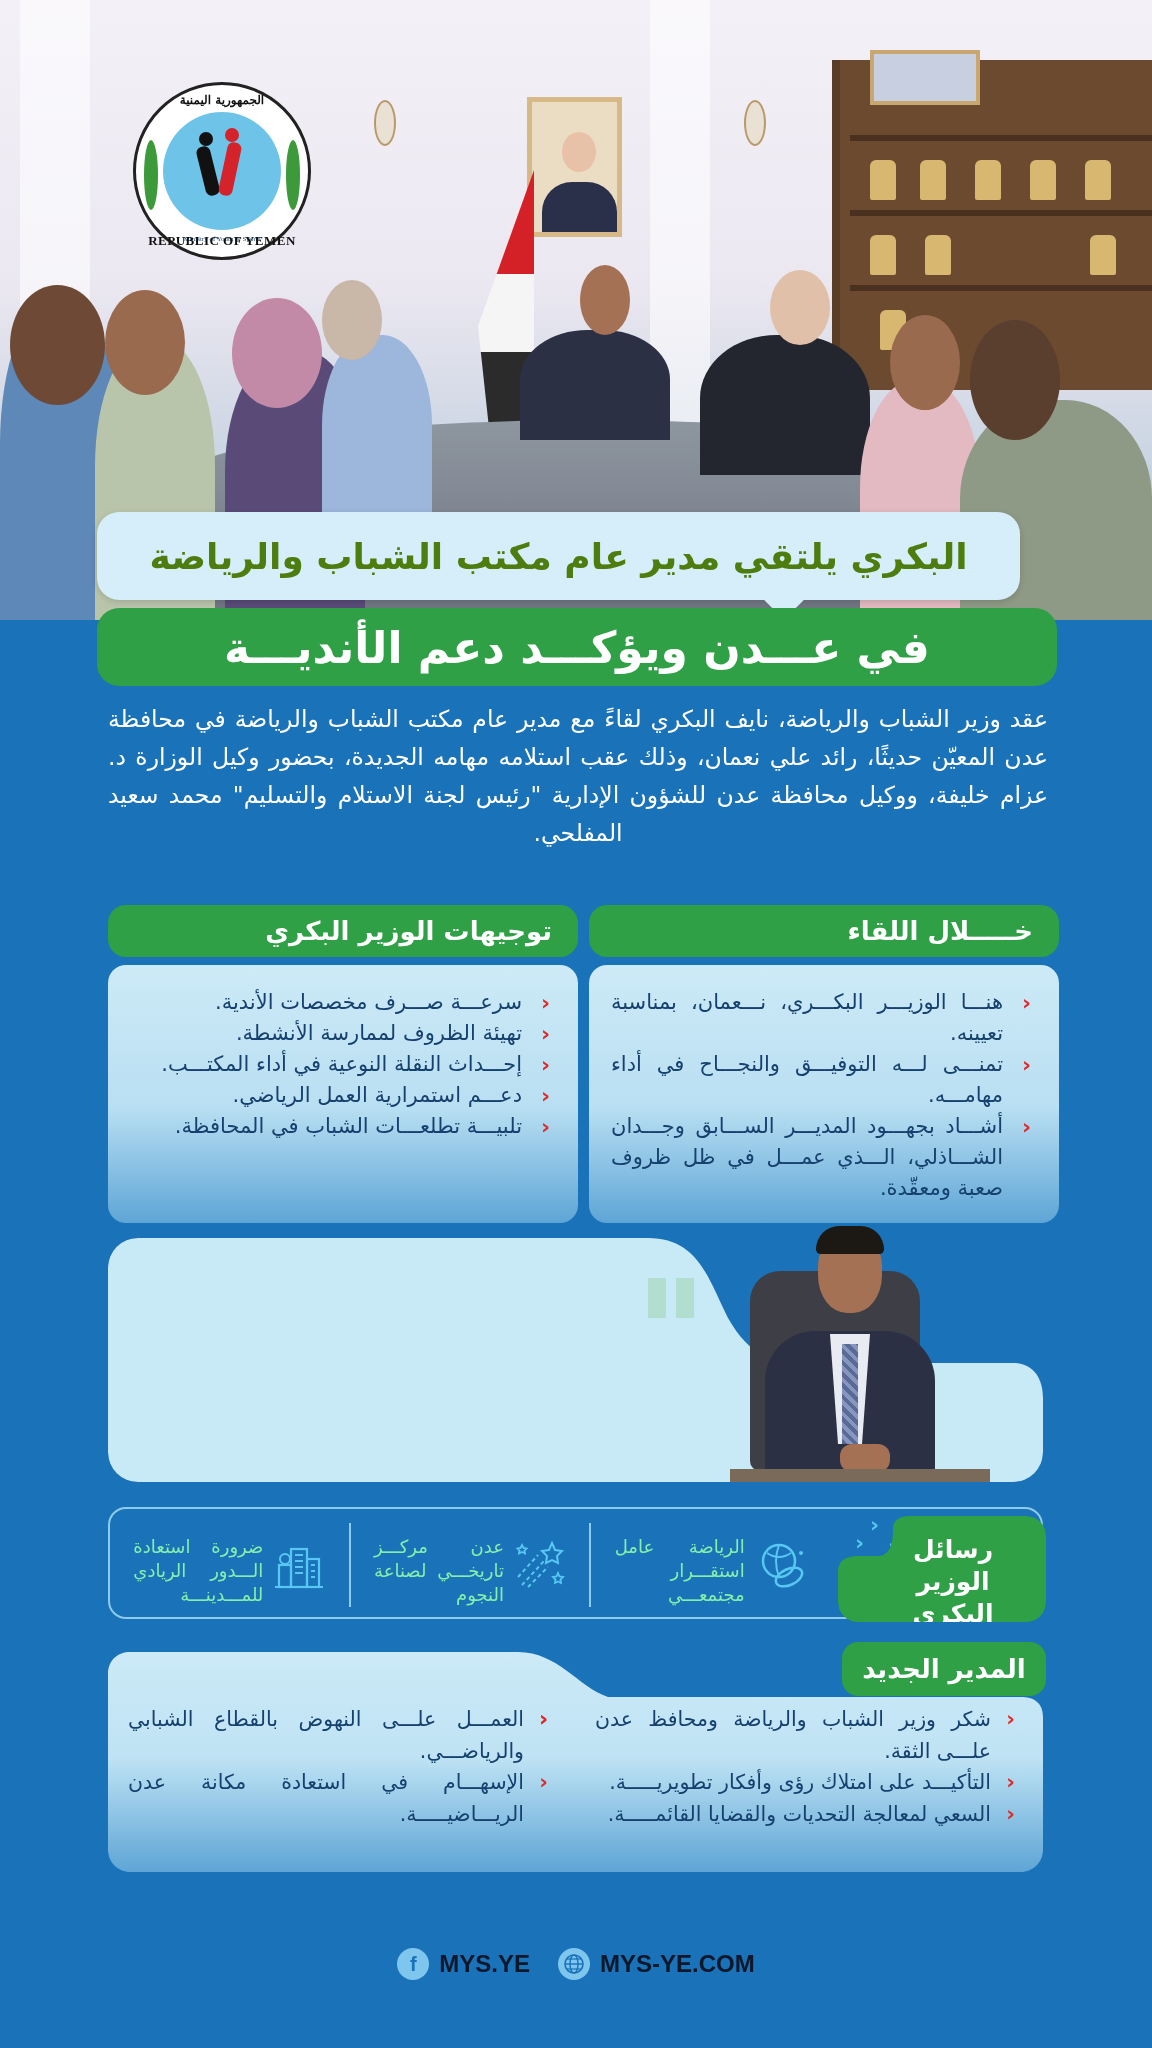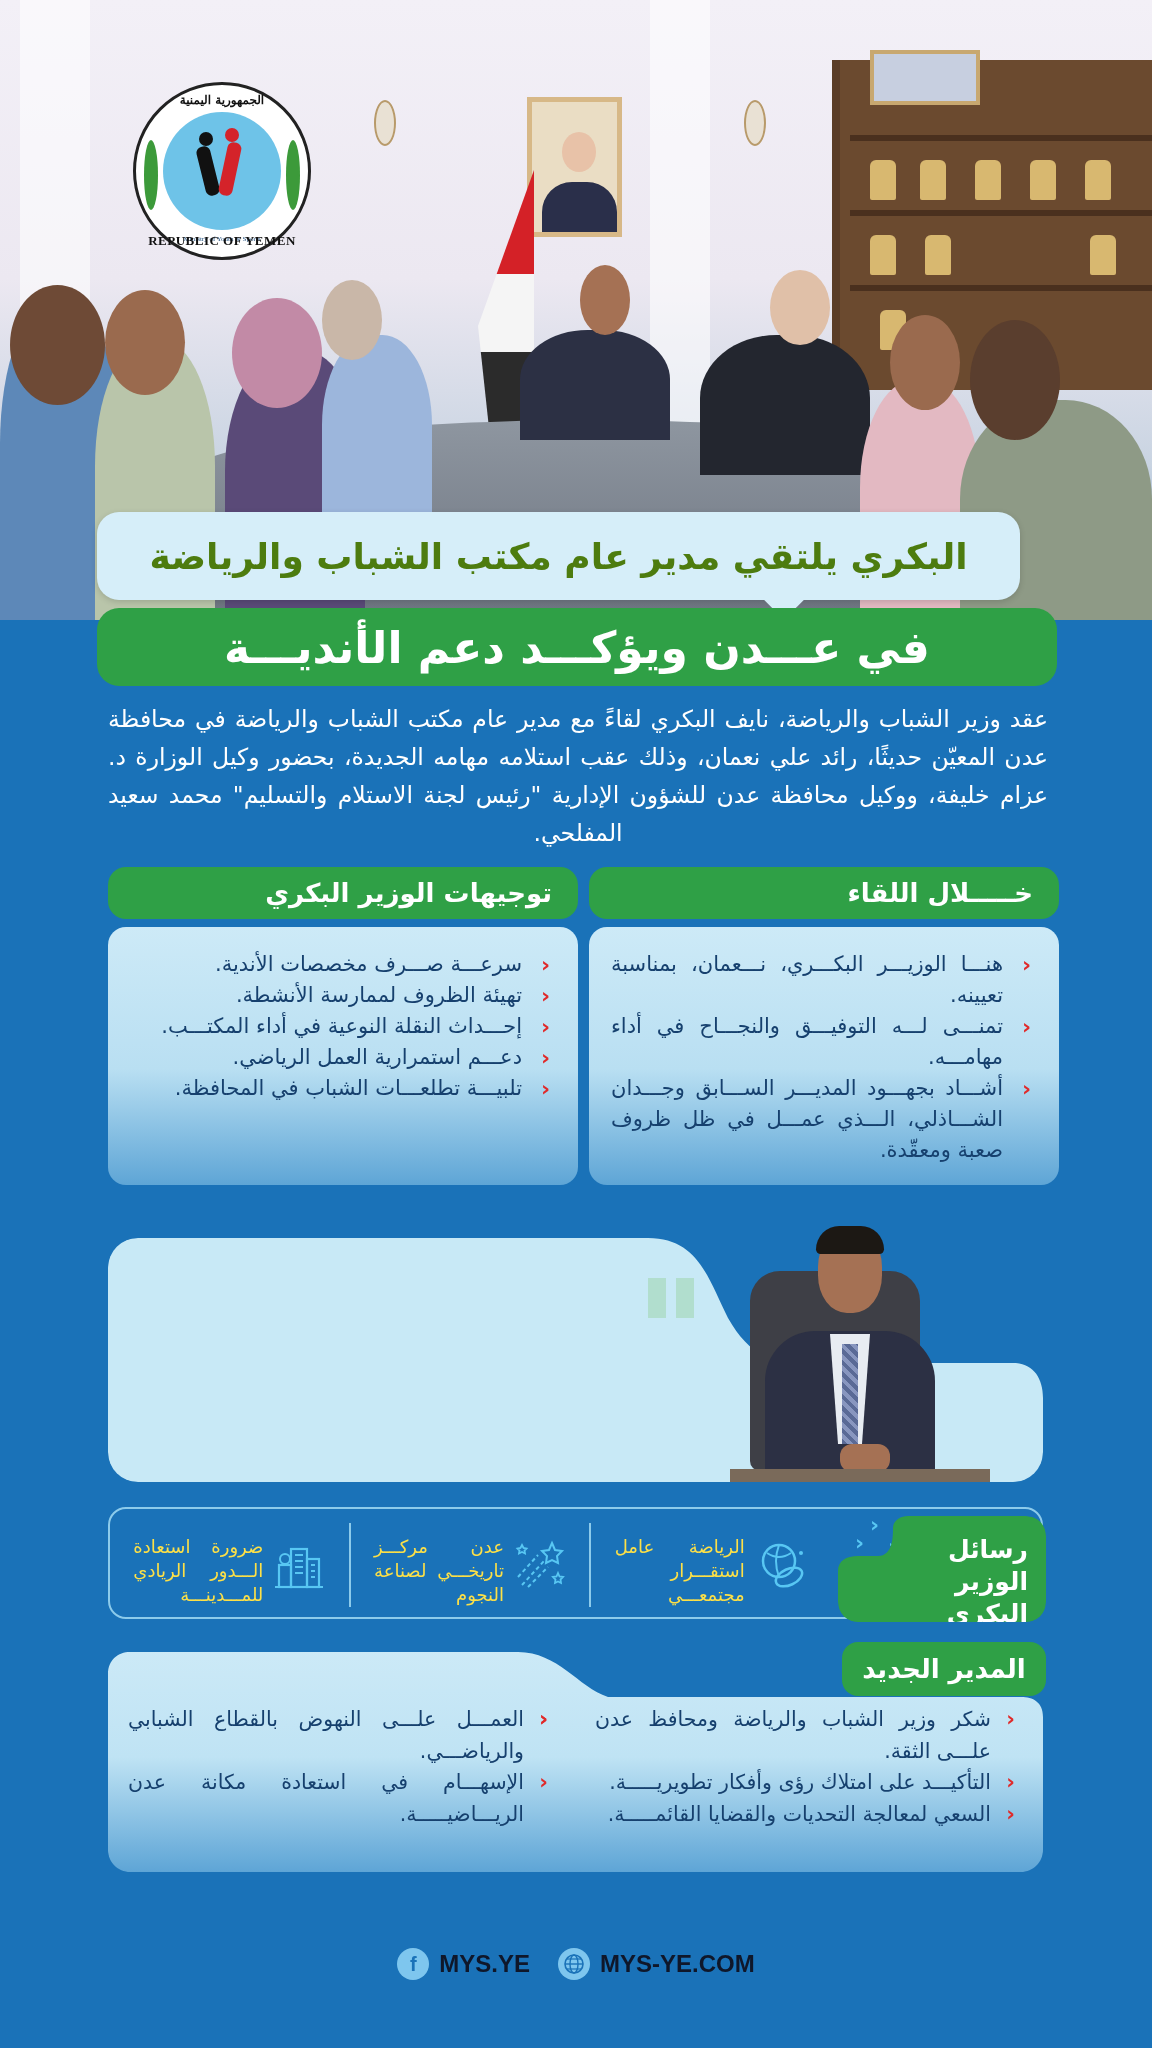--- a/index.html
+++ b/index.html
@@ -95,21 +95,21 @@
   .subtitle-pill .text { font-size: 44px; font-weight: bold; color: #ffffff; letter-spacing: 1px; }
 
   
   .intro {
     position: absolute; left: 108px; top: 700px; width: 940px; height: 190px;
     color: #ffffff; font-size: 23.5px; line-height: 38px; text-align: justify;
     text-align-last: center;
   }
 
   
-  .box { position: absolute; top: 867px; width: 470px; }
+  .box { position: absolute; top: 905px; width: 470px; }
   .box .head {
     height: 52px; border-radius: 18px; background: #2fa046;
     display: flex; align-items: center; padding: 0 26px;
     color: #fff; font-size: 26px; font-weight: bold;
   }
   .box .body {
     margin-top: 8px; height: 258px; border-radius: 18px;
     background: linear-gradient(180deg, #cdeaf7 0%, #b9dff2 55%, #5ea5d6 100%);
     padding: 22px 28px 16px 22px;
   }
@@ -160,21 +160,21 @@
   }
   .msg-items {
     position: absolute; left: 0; top: 0; width: 720px; height: 112px;
     display: flex; flex-direction: row; align-items: center;
   }
   .msg-item {
     flex: 1; display: flex; align-items: center; justify-content: center; gap: 10px;
     height: 84px; border-left: 2px solid #8ccbeb;
   }
   .msg-item:last-child { border-left: none; }
-  .msg-item .label { color: #fde047; font-size: 18px; line-height: 24px; text-align: justify; width: 130px; margin-top: 12px; }
+  .msg-item .label { color: #86efac; font-size: 18px; line-height: 24px; text-align: justify; width: 130px; margin-top: 12px; }
   .msg-item .icon { width: 52px; height: 52px; flex: none; }
   .msg-badge {
     position: absolute; left: 838px; top: 1516px; width: 208px; height: 106px;
     background: #2fa046; border-radius: 20px;
     clip-path: path('M 70 0 L 188 0 C 200 0 208 8 208 20 L 208 86 C 208 98 200 106 188 106 L 20 106 C 8 106 0 98 0 86 L 0 55 C 0 45 8 40 20 40 L 40 40 C 55 40 55 20 55 12 C 55 5 62 0 70 0 Z');
     display: flex; align-items: center; justify-content: flex-start; padding-right: 18px;
   }
   .msg-badge .text { color: #fff; font-size: 25px; font-weight: bold; line-height: 32px; text-align: right; }
   .chev-deco { position: absolute; color: #58c7f3; font-size: 22px; font-weight: bold; }
 
@@ -360,21 +360,21 @@
           <line x1="2" y1="48" x2="50" y2="48" stroke="#58c7f3" stroke-width="2.2"></line>
         </svg>
         <div class="label">ضرورة استعادة الـــدور الريادي للمـــدينـــة</div>
       </div>
     </div>
   </div>
   <span class="chev-deco" style="left:870px;top:1512px;">‹</span>
   <span class="chev-deco" style="left:855px;top:1530px;">‹</span>
   <span class="chev-deco" style="left:888px;top:1534px;">‹</span>
   <div class="msg-badge">
-    <div class="text" style="width:150px;margin-top:26px;">رسائل الوزير البكري</div>
+    <div class="text" style="width:150px;margin-top:26px;text-align:center;">رسائل الوزير البكري</div>
   </div>
 
   <div class="nd-bg"></div>
   <div class="nd-head">المدير الجديد</div>
   <div class="nd-col" style="left:595px;">
     <ul>
       <li><span class="chev">‹</span><span>شكر وزير الشباب والرياضة ومحافظ عدن علـــى الثقة.</span></li>
       <li><span class="chev">‹</span><span>التأكيـــد على امتلاك رؤى وأفكار تطويريـــــة.</span></li>
       <li><span class="chev">‹</span><span>السعي لمعالجة التحديات والقضايا القائمـــــة.</span></li>
     </ul>

